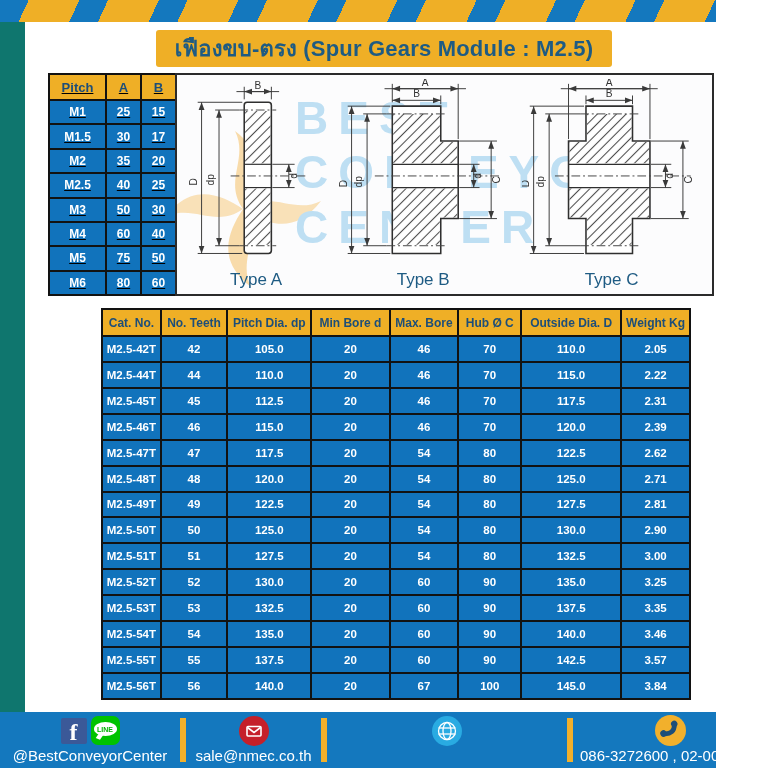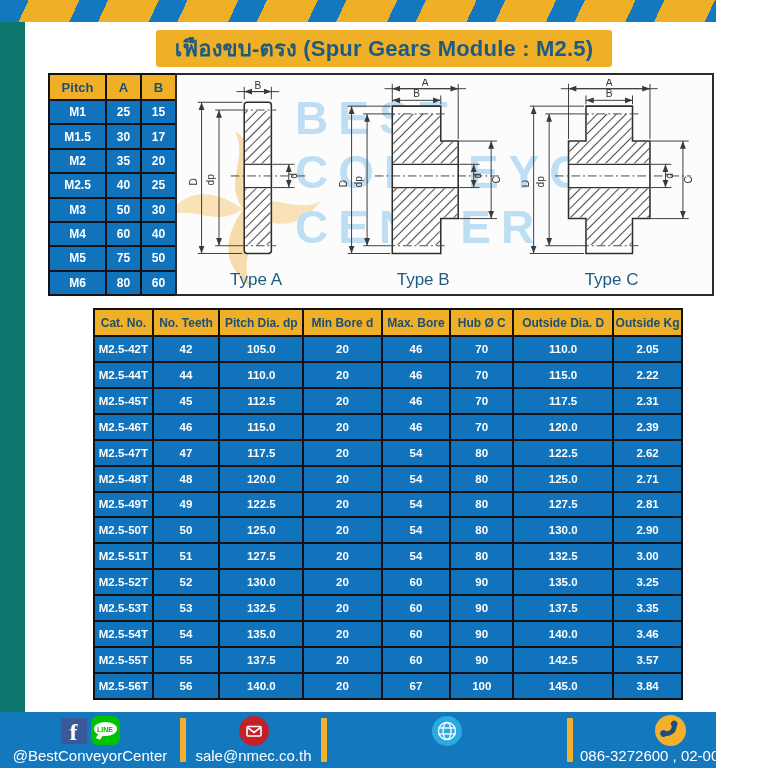--- a/index.html
+++ b/index.html
@@ -12,21 +12,21 @@
 
   
   .panel { position:absolute; left:25px; top:22px; width:718px; height:690px; background:#ffffff; }
 
   .title-bar { position:absolute; left:131px; top:8px; width:456px; height:37px;
     background:#EFAF26; color:#1E5B83; font-size:22px; font-weight:bold;
     display:flex; align-items:center; justify-content:center; border-radius:3px; letter-spacing:.2px; }
 
   
   table { border-collapse:collapse; }
-  .pitch-table { position:absolute; left:23px; top:51px; width:127px; height:223px; table-layout:fixed; }
+  .pitch-table { position:absolute; left:23px; top:51px; width:127px; height:223px; table-layout:fixed;text-decoration:underline; }
   .pitch-table th, .pitch-table td { border:2px solid #121212; text-align:center; vertical-align:middle; }
   .pitch-table th { background:#EFAF26; color:#1D4E79; font-size:13px; height:26px; }
   .pitch-table td { background:#1173BC; color:#ffffff; font-size:12px; font-weight:bold;text-align:center; }
 
   
   .diagram-box { position:absolute; left:150px; top:51px; width:539px; height:223px;
     background:#FCFCFD; border:2px solid #2b2b2b; overflow:hidden; }
   .watermark { position:absolute; left:118px; top:16px; z-index:0;
     font-weight:bold; font-size:46px; line-height:1.18; letter-spacing:10px;
     color:#BEDFF3; white-space:nowrap; }
@@ -38,21 +38,21 @@
   .type-label { color:#1E5B83; font-weight:normal; font-size:17px; margin-top:1px; }
   .dimline { stroke:#3a3a3a; stroke-width:1; fill:none; }
   .outline  { stroke:#2f2f2f; stroke-width:1.6; fill:#ffffff; }
   .inline   { stroke:#2f2f2f; stroke-width:1.2; }
   .cline { stroke:#444; stroke-width:1; stroke-dasharray:9 3 2 3; }
   .hfill { stroke:none; }
   .dtext { fill:#333; font-size:10.5px; }
   marker path { fill:#3a3a3a; }
 
   
-  .main-table { position:absolute; left:68px; top:286px; width:590px; height:392px; table-layout:fixed;border-radius:16px; }
+  .main-table { position:absolute; left:76px; top:286px; width:590px; height:392px; table-layout:fixed;border-radius:16px; }
   .main-table th, .main-table td { border:2px solid #121212; text-align:center; vertical-align:middle; }
   .main-table th { background:#EFAF26; color:#1D4E79; font-size:12px; height:27px; padding:0 1px; }
   .main-table td { background:#1173BC; color:#ffffff; font-size:11.5px; font-weight:bold; }
 
   
   .footer { position:absolute; left:0; bottom:0; width:768px; height:56px; background:#1478BE;
     display:flex; align-items:stretch; }
   .f-cell { display:flex; flex-direction:column; align-items:center; justify-content:flex-start; padding-top:3px; }
   .f-label { color:#ffffff; font-weight:normal; font-size:15px; margin-top:1px; white-space:nowrap; }
   .f-divider { width:6px; height:44px; background:#F2B02C; align-self:center; }
@@ -327,21 +327,21 @@
       </colgroup>
       <thead>
           <tr>
             <th>Cat. No.</th>
             <th>No. Teeth</th>
             <th>Pitch Dia. dp</th>
             <th>Min Bore d</th>
             <th>Max. Bore</th>
             <th>Hub Ø C</th>
             <th>Outside Dia. D</th>
-            <th>Outside Kg</th>
+            <th>Weight Kg</th>
           </tr>
         </thead>
       <tbody>
           <tr>
             <td>M2.5-42T</td>
             <td>42</td>
             <td>105.0</td>
             <td>20</td>
             <td>46</td>
             <td>70</td>

